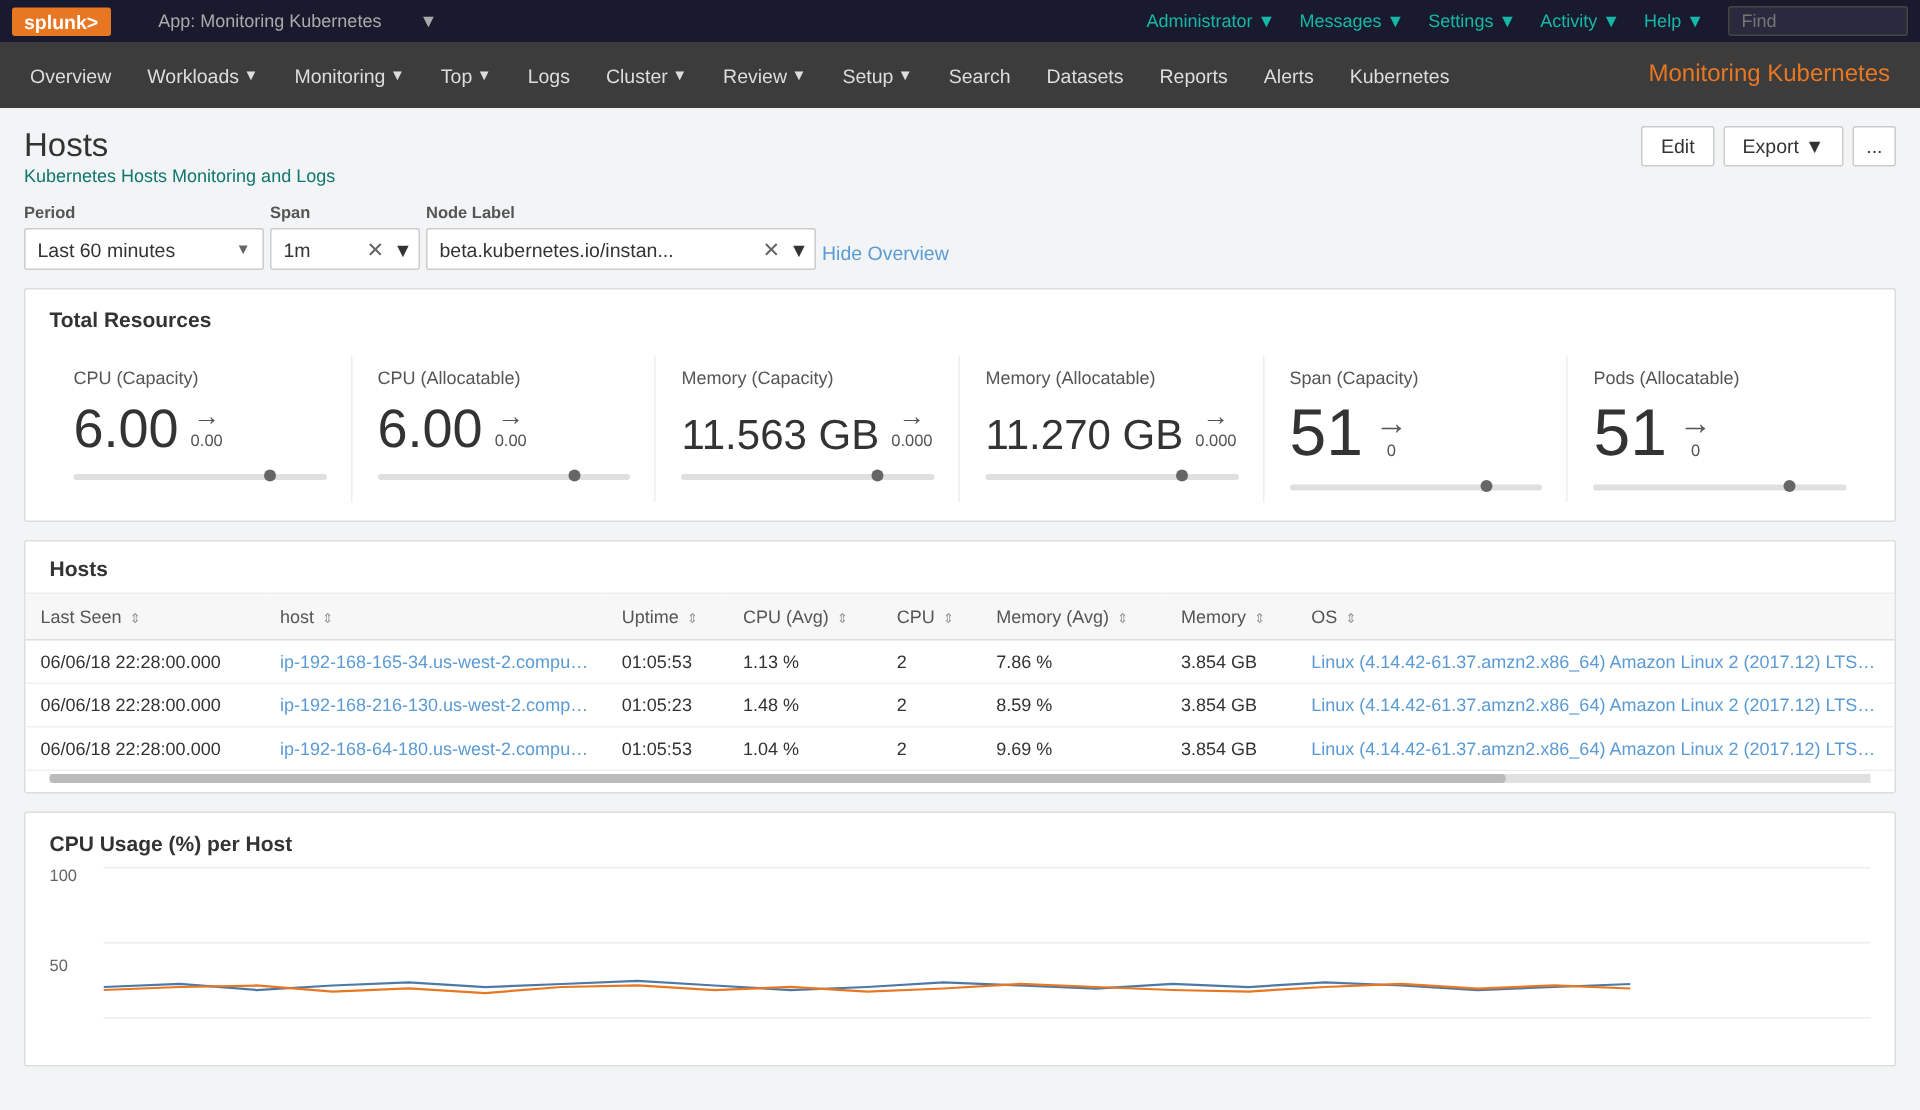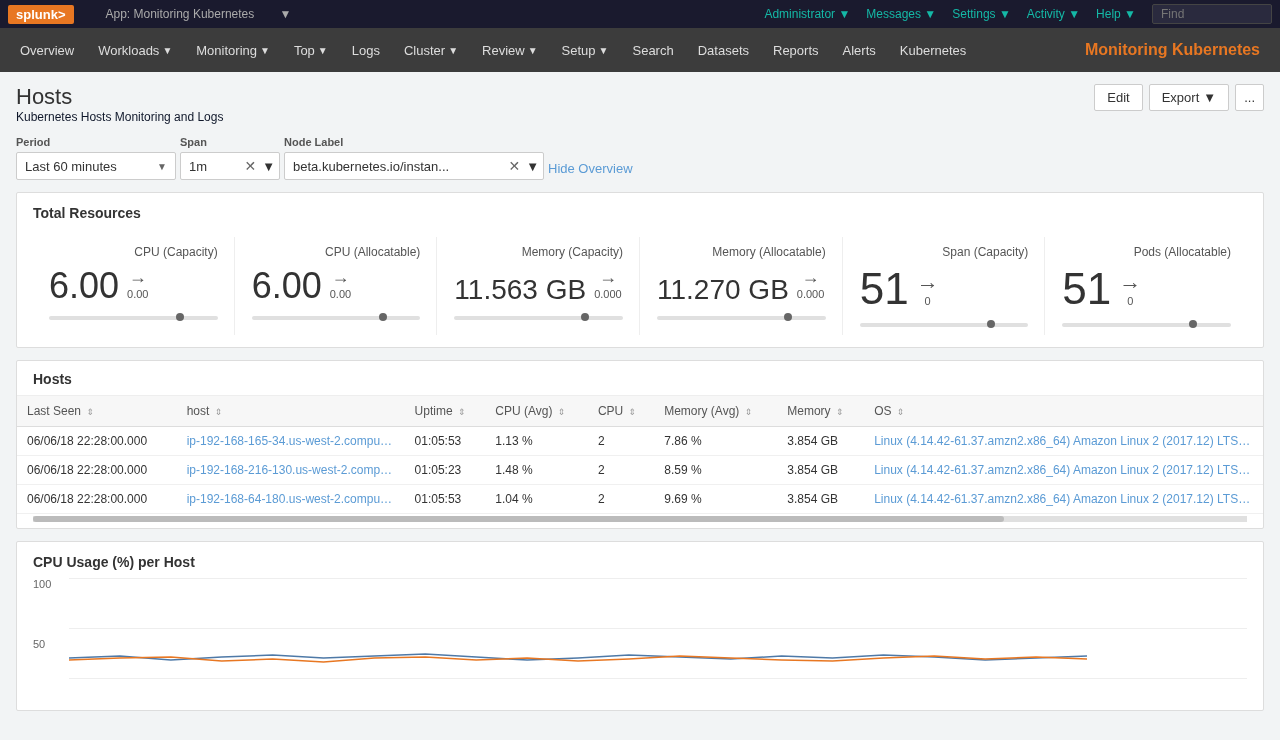--- a/index.html
+++ b/index.html
@@ -66,21 +66,21 @@
       height: 44px;
       display: flex;
       align-items: center;
       font-size: 13px;
       white-space: nowrap;
     }
     .main-nav .app-title {
       margin-left: auto;
       color: #e87722;
       font-size: 16px;
-      font-weight: bold;
+      font-weight: normal;
       padding-right: 12px;
     }
     .dropdown-arrow { font-size: 10px; margin-left: 3px; }
 
     
     .page-content {
       padding: 12px 16px;
       background: #f2f4f5;
     }
 
@@ -90,21 +90,21 @@
       justify-content: space-between;
       margin-bottom: 12px;
     }
     .page-title h1 {
       font-size: 22px;
       font-weight: 300;
       color: #333;
     }
     .page-title p {
       font-size: 12px;
-      color: #0f172a;
+      color: #0f766e;
     }
     .page-actions {
       display: flex;
       gap: 6px;
       align-items: center;
     }
     .btn {
       padding: 5px 12px;
       font-size: 13px;
       border-radius: 2px;
@@ -189,21 +189,20 @@
     }
     .section-title {
       font-size: 14px;
       font-weight: bold;
       color: #333;
       margin-bottom: 16px;
     }
     .resources-grid {
       display: flex;
       gap: 1px;
-      text-align: right;
     }
     .resource-item {
       flex: 1;
       padding: 8px 16px;
       border-right: 1px solid #eee;
     }
     .resource-item:last-child { border-right: none; }
     .resource-label {
       font-size: 12px;
       color: #555;

